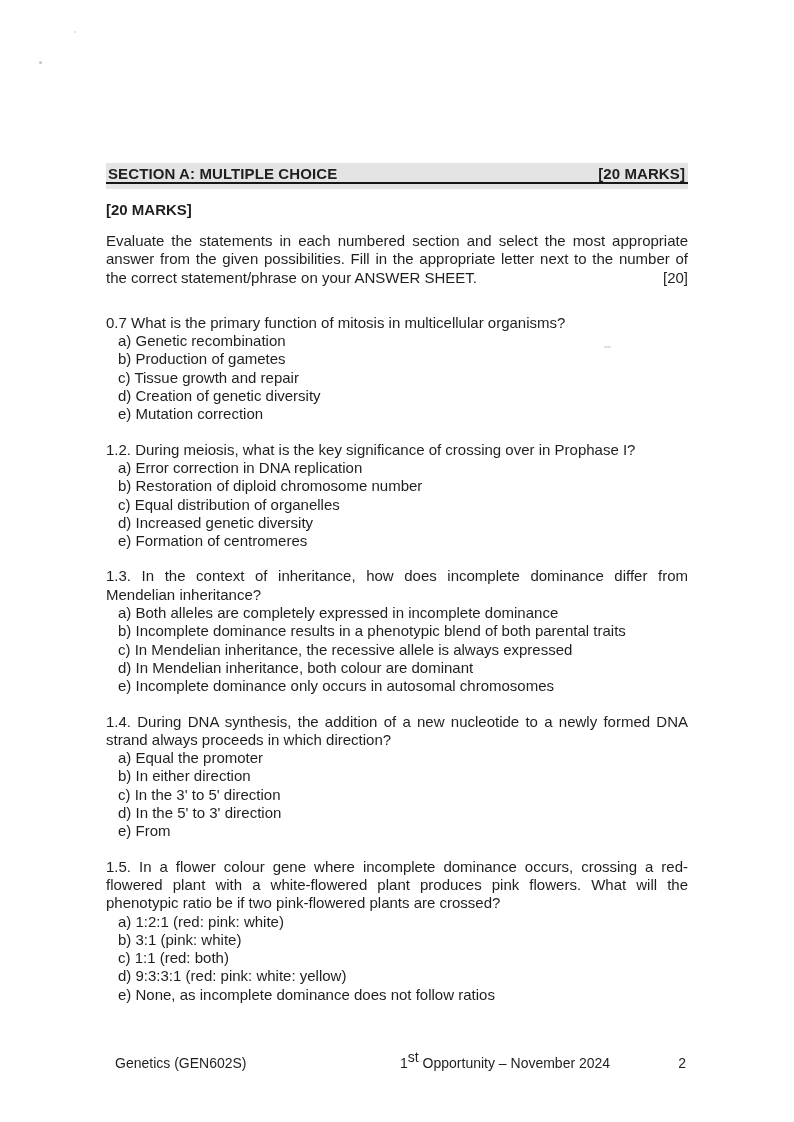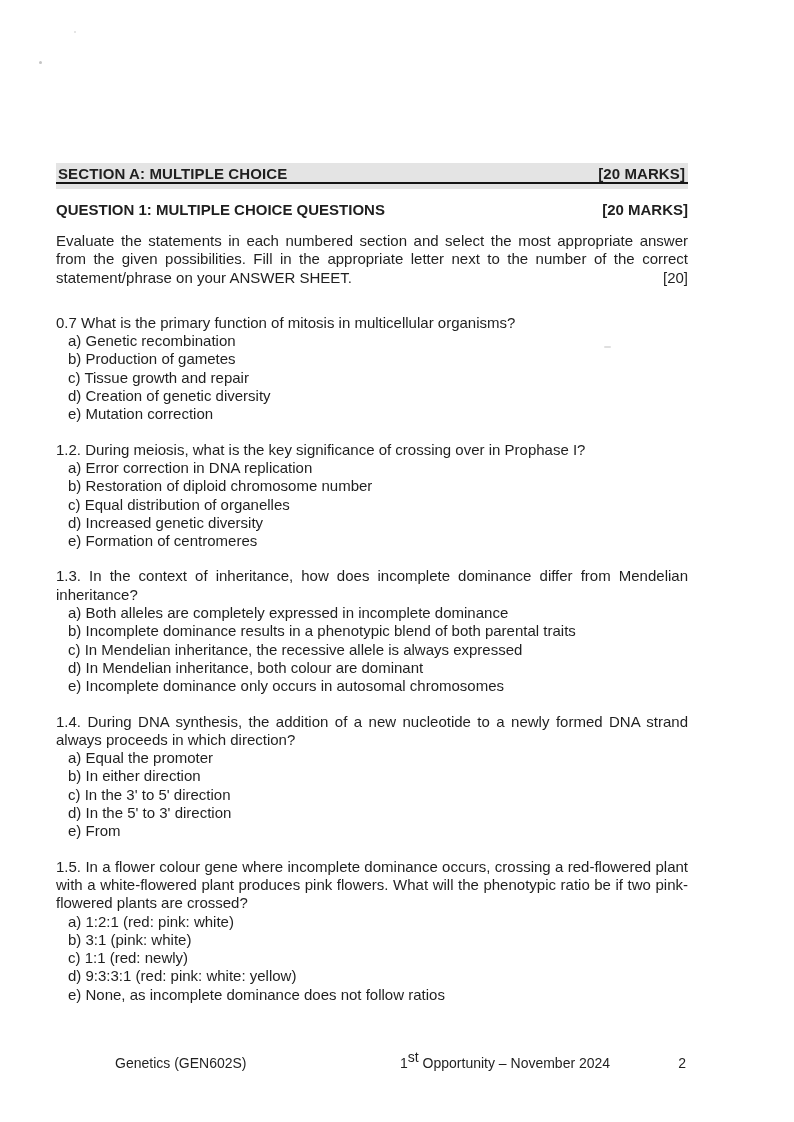--- a/index.html
+++ b/index.html
@@ -7,21 +7,21 @@
   body {
     width: 794px; height: 1122px;
     font-family: "Liberation Sans", "DejaVu Sans", sans-serif;
     color: #1f1f1f;
     position: relative;
     overflow: hidden;
   }
   .page {
     position: relative;
     width: 794px; height: 1096px;
-    padding: 163px 106px 0 56px;
+    padding: 163px 106px 0 106px;
     background: #ffffff;
   }
   
   .section-bar {
     background: #e4e4e4;
     padding: 1px 0 5px 0;
   }
   .section-bar-inner {
     display: flex;
     justify-content: space-between;
@@ -90,21 +90,20 @@
   <div class="artifact a3"></div>
 
   <div class="section-bar">
     <div class="section-bar-inner">
       <span>SECTION A: MULTIPLE CHOICE</span>
       <span>[20 MARKS]</span>
     </div>
   </div>
 
   <div class="q-header">
-    <span>QUESTION 1: MULTIPLE CHOICE QUESTIONS</span>
     <span>[20 MARKS]</span>
   </div>
 
   <p class="instructions">
     <span>Evaluate the statements in each numbered section and select the most appropriate answer from the given possibilities. Fill in the appropriate letter next to the number of the correct statement/phrase on your ANSWER SHEET.</span>
     <span class="marks-right">[20]</span>
   </p>
 
   <div class="q-block first">
     <div class="q-text">0.7 What is the primary function of mitosis in multicellular organisms?</div>
@@ -148,21 +147,21 @@
       <li>d) In the 5' to 3' direction</li>
       <li>e) From</li>
     </ul>
   </div>
 
   <div class="q-block">
     <div class="q-text">1.5. In a flower colour gene where incomplete dominance occurs, crossing a red-flowered plant with a white-flowered plant produces pink flowers. What will the phenotypic ratio be if two pink-flowered plants are crossed?</div>
     <ul class="q-options">
       <li>a) 1:2:1 (red: pink: white)</li>
       <li>b) 3:1 (pink: white)</li>
-      <li>c) 1:1 (red: newly)</li>
+      <li>c) 1:1 (red: both)</li>
       <li>d) 9:3:3:1 (red: pink: white: yellow)</li>
       <li>e) None, as incomplete dominance does not follow ratios</li>
     </ul>
   </div>
 
   <div class="footer">
     <span>Genetics (GEN602S)</span>
     <span class="footer-center"><span>1</span><sup>st</sup><span> Opportunity – November 2024</span></span>
     <span class="footer-page">2</span>
   </div>

